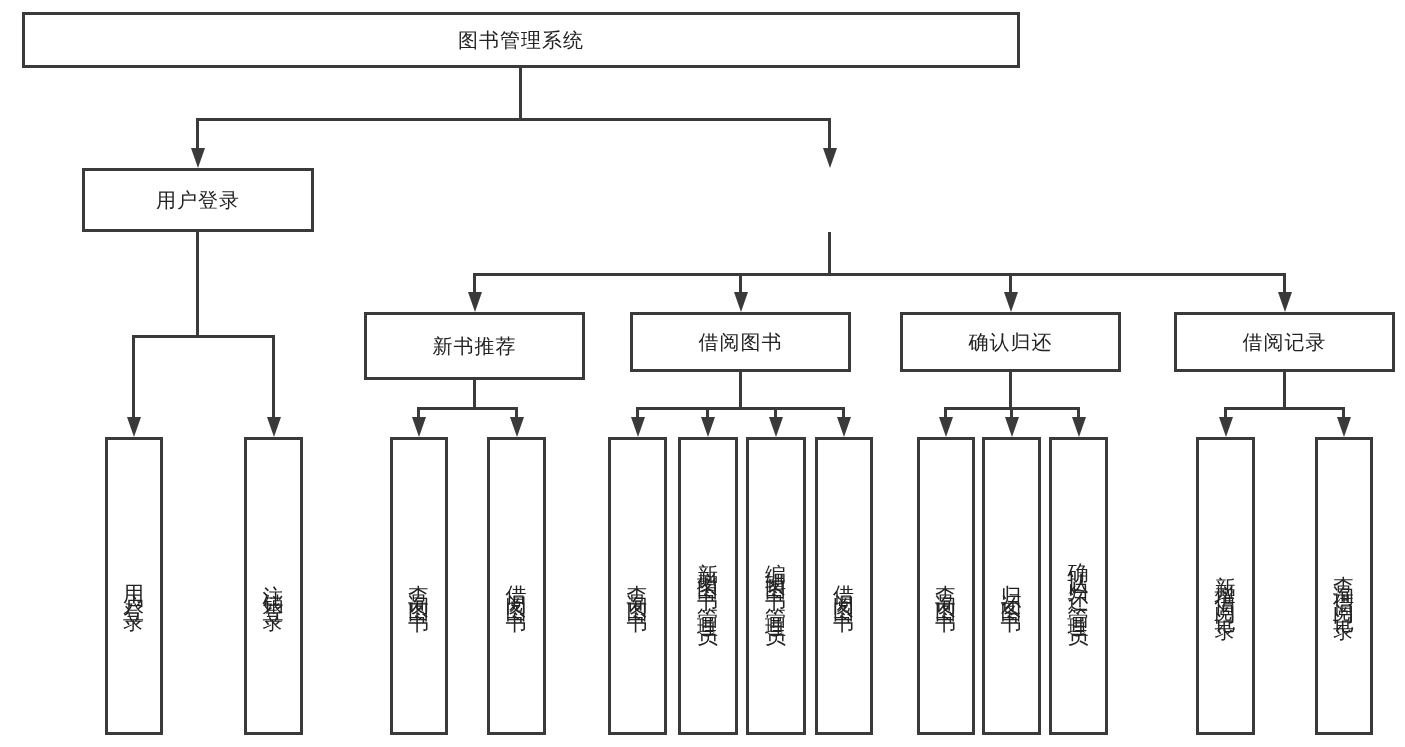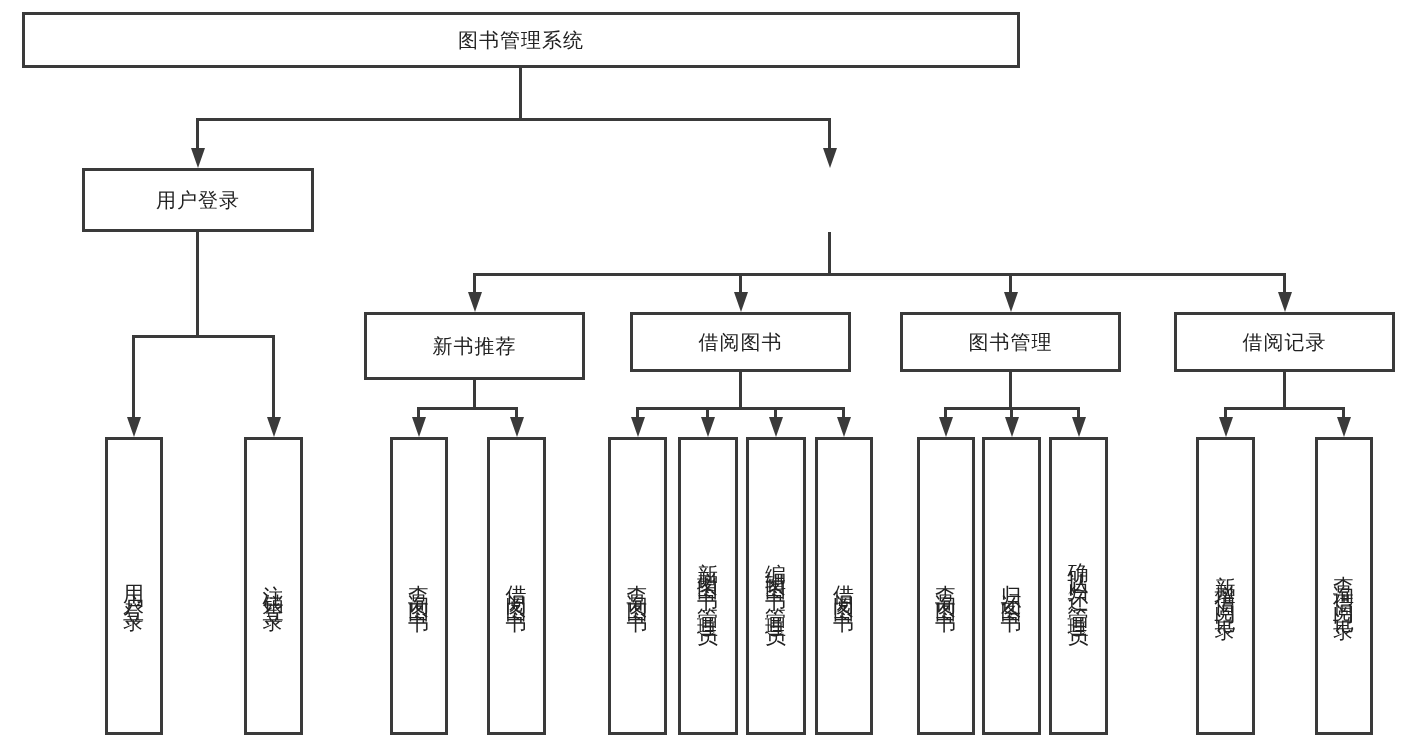--- a/index.html
+++ b/index.html
@@ -91,21 +91,21 @@
     <span>用户登录</span>
   </div>
 
   <div class="box" style="left:364px; top:312px; width:221px; height:68px;">
     <span>新书推荐</span>
   </div>
   <div class="box" style="left:630px; top:312px; width:221px; height:60px;">
     <span>借阅图书</span>
   </div>
   <div class="box" style="left:900px; top:312px; width:221px; height:60px;">
-    <span>图书管理</span>
+    <span>确认归还</span>
   </div>
   <div class="box" style="left:1174px; top:312px; width:221px; height:60px;justify-content:center;">
     <span>借阅记录</span>
   </div>
 
   <div class="box leaf" style="left:105px; width:58px;">
     <span class="vert">用户登录</span>
   </div>
   <div class="box leaf" style="left:244px; width:59px;">
     <span class="vert">注销登录</span>

